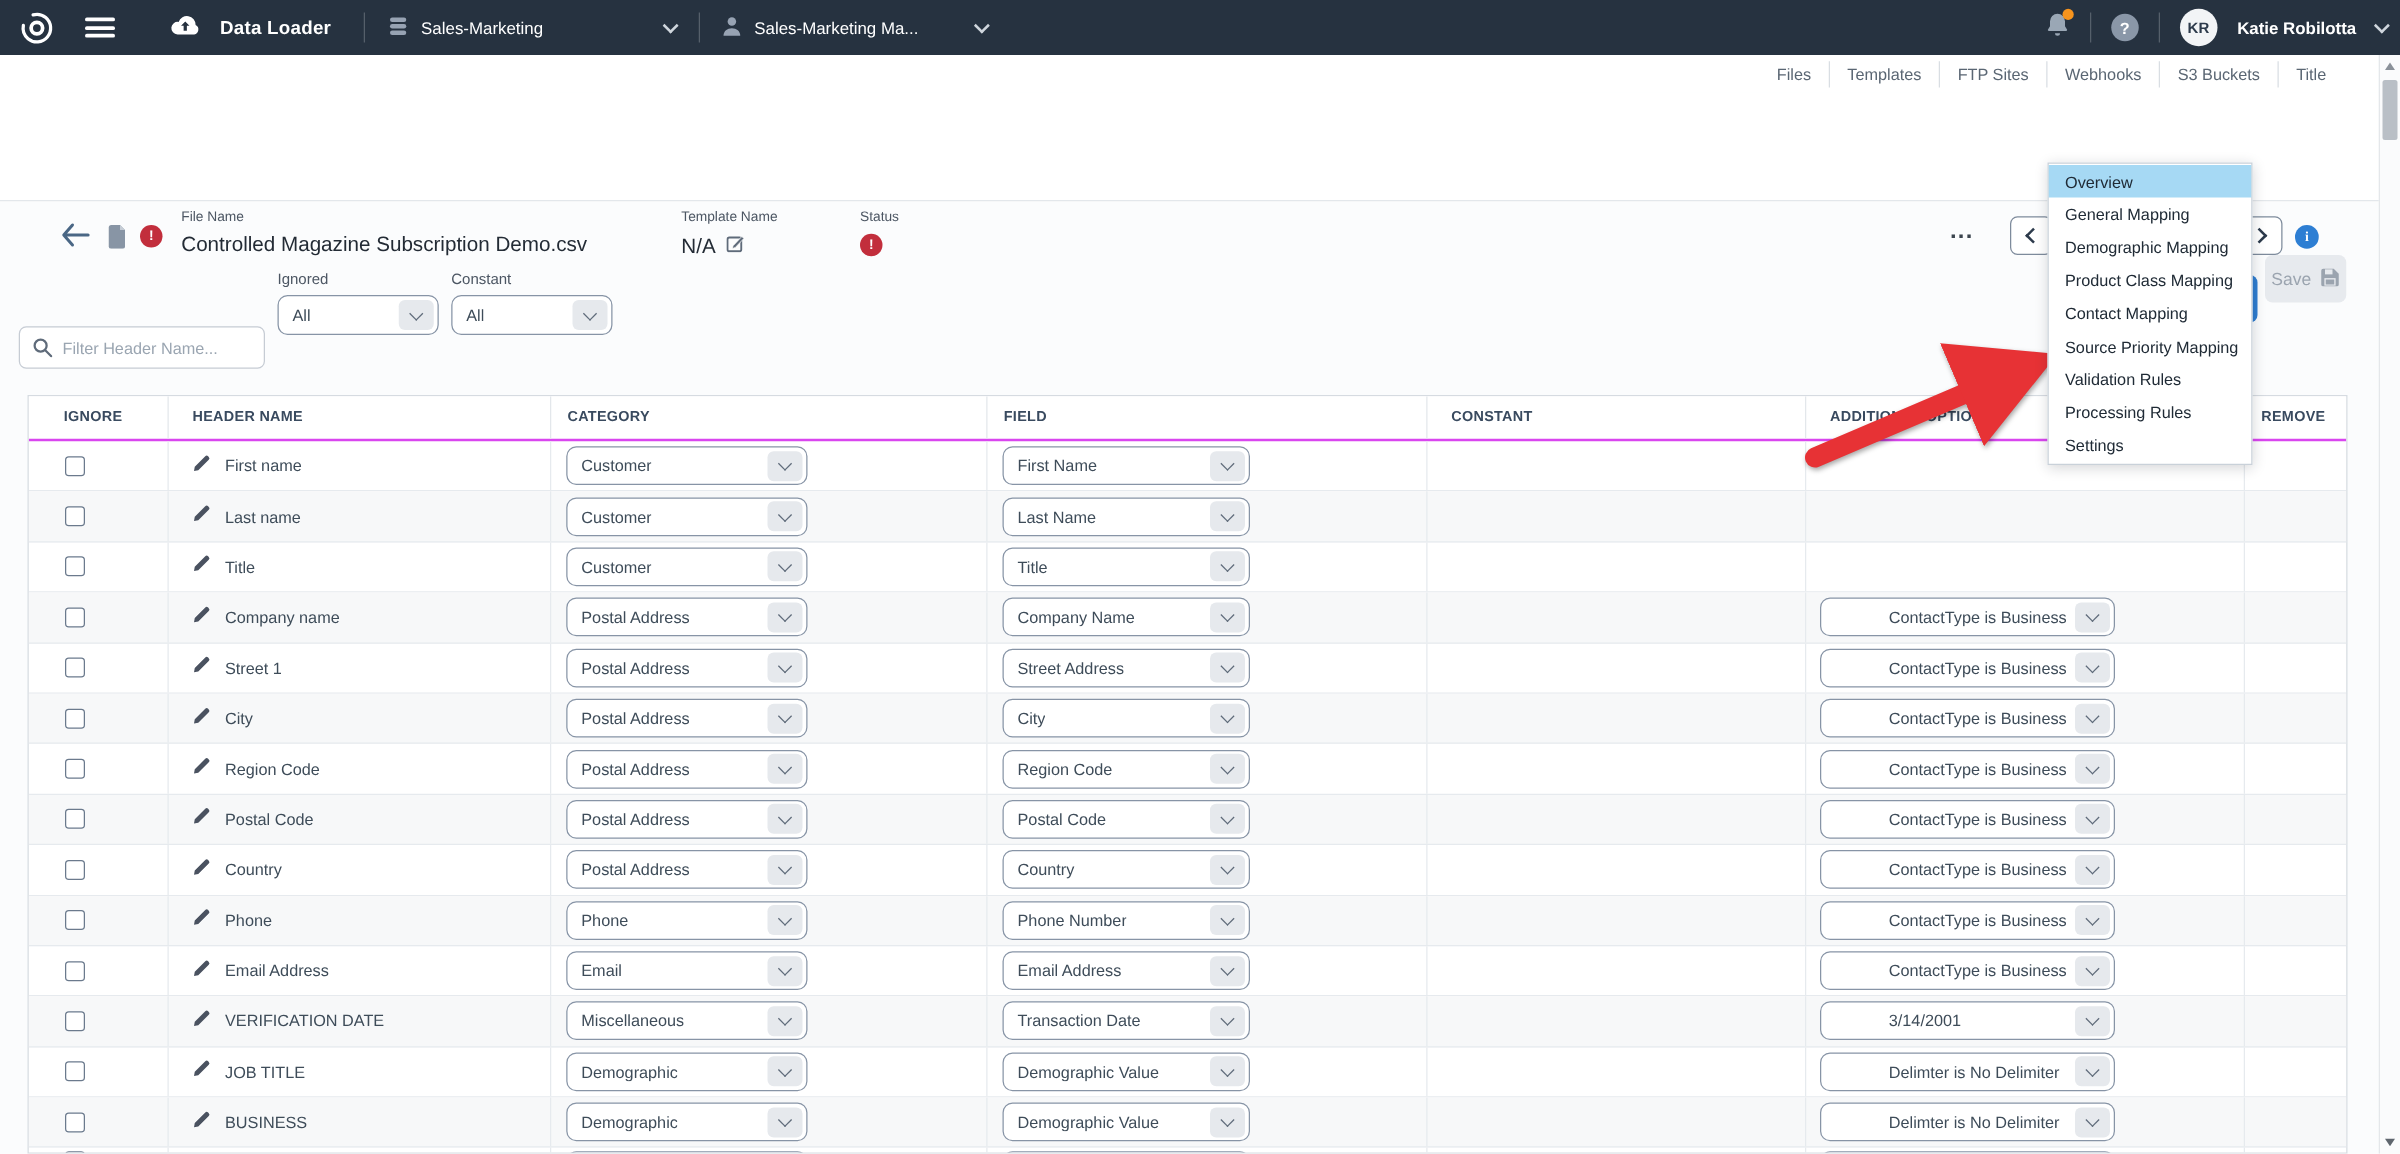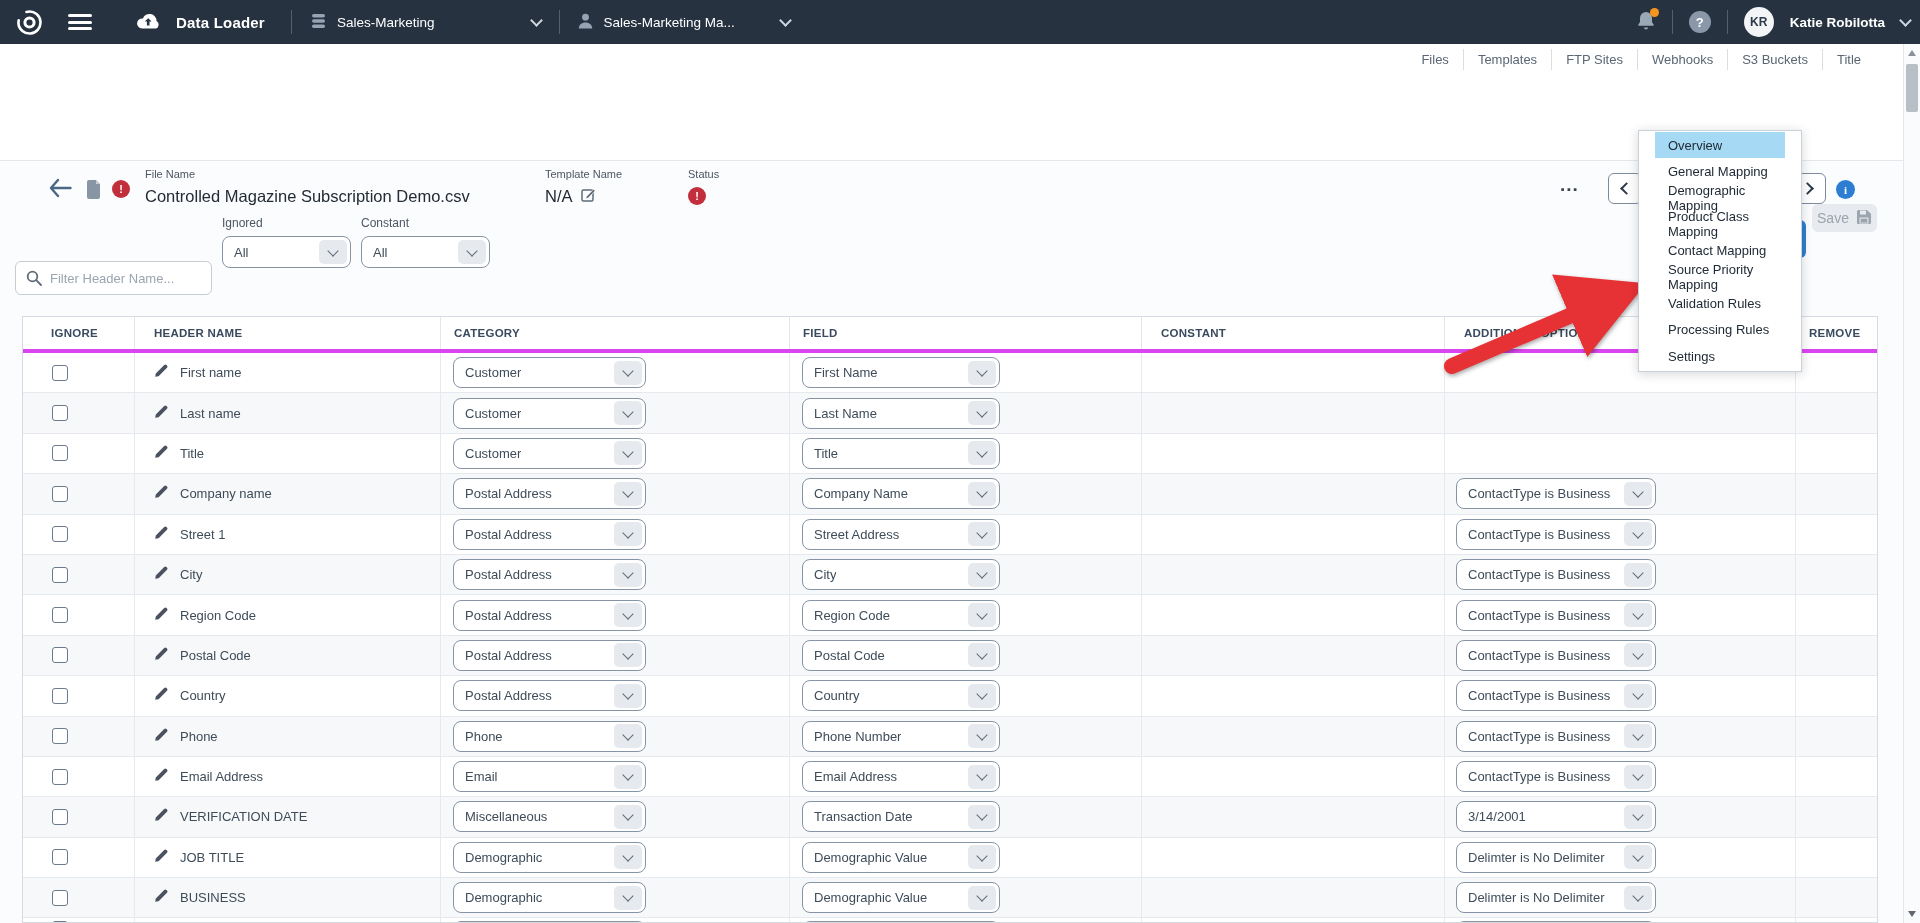--- a/index.html
+++ b/index.html
@@ -48,66 +48,66 @@
   .btn-prev { left:1608px; width:34px; }
   .btn-next { left:1792px; width:34px; }
   .chev-d { width:9px; height:9px; border-right:2.2px solid #2c3a4b; border-bottom:2.2px solid #2c3a4b; display:inline-block; }
   .chev-left { transform:rotate(135deg); margin-left:3px; }
   .chev-right { transform:rotate(-45deg); margin-right:3px; }
   .gm-btn { left:1644px; width:140px; gap:10px; font-size:13px; font-weight:500; color:#2c3a4b; }
   .caret-down { width:0; height:0; border-left:5px solid transparent; border-right:5px solid transparent; border-top:6px solid #2c3a4b; display:inline-block; }
   .info-icon { position:absolute; left:1836px; top:106px; width:19px; height:19px; border-radius:50%; background:#2d7ed3; color:#fff; font-size:11px; font-weight:700; font-family:"Liberation Serif", serif; display:flex; align-items:center; justify-content:center; cursor:pointer; }
 
   
-  .view-menu { position:absolute; left:1638px; top:130px; width:164px; background:#fff; border:1px solid #c9d1d9; box-shadow:0 2px 10px rgba(20,30,40,.18); padding:1px 16px; z-index:40; }
+  .view-menu { position:absolute; left:1638px; top:130px; width:164px; background:#fff; border:1px solid #c9d1d9; box-shadow:0 2px 10px rgba(20,30,40,.18); padding:1px 0; z-index:40; }
   .menu-item { height:26.4px; display:flex; align-items:center; padding-left:13px; font-size:13px; color:#202b36; cursor:pointer; }
   .menu-item.active { background:#a6d9f4; }
 
   
   .filter-area { position:absolute; top:0; left:0; z-index:6; }
   .search-wrap { position:absolute; left:15px; top:229px;margin-top:32px; }
   .search-input { width:197px; height:34px; border:1.4px solid #c6ccd4; border-radius:6px; padding:0 10px 0 34px; font-size:13px; color:#3e4c59; background:#fff; outline:none; font-family:"Liberation Sans", sans-serif; }
   .search-input::placeholder { color:#9aa5b1; }
   .search-ico { position:absolute; left:11px; top:9px; }
   .flt-group { position:absolute; top:216px; }
   .flt-label { font-size:12px; color:#4c5663; margin-bottom:6px; }
   .g-ignored { left:222px; }
   .g-constant { left:361px; }
   .select { height:31px; background:#fff; border:1.4px solid #8794a6; border-radius:8px; display:flex; align-items:center; justify-content:space-between; cursor:pointer; }
   .flt-select { width:129px; height:32px;text-align:right; }
   .sel-text { font-size:13px; color:#3e4c59; padding-left:11px; white-space:nowrap; overflow:hidden; }
   .sel-chev { width:28px; height:24px; background:#e6e9ed; border-radius:5px; margin-right:3px; display:flex; align-items:center; justify-content:center; flex:none; }
   .chev-g { width:8px; height:8px; border-right:1.8px solid #5f6b7a; border-bottom:1.8px solid #5f6b7a; transform:rotate(45deg); margin-top:-3px; display:inline-block; }
   .hidden-blue-btn { position:absolute; left:1750px; top:220px; width:56px; height:38px; border-radius:6px; background:#2e7dd1; z-index:7; }
-  .save-btn { position:absolute; left:1812px; top:204px; width:65px; height:28px; border-radius:6px; background:#e7eaee; color:#9ba4af; font-size:14px; display:flex; align-items:center; justify-content:center; gap:7px; z-index:8; cursor:default; }
+  .save-btn { position:absolute; left:1812px; top:204px; width:65px; height:38px; border-radius:6px; background:#e7eaee; color:#9ba4af; font-size:14px; display:flex; align-items:center; justify-content:center; gap:7px; z-index:8; cursor:default; }
 
   
   .red-arrow { position:absolute; left:1420px; top:262px; z-index:30; pointer-events:none; filter:drop-shadow(1px 2px 2px rgba(0,0,0,.35)); }
 
   
   .maptable { position:absolute; left:22px; top:316px; width:1856px; height:607px; background:#fff; border:1px solid #d6dbe1; overflow:hidden; z-index:2; }
   .thead, .trow { display:grid; grid-template-columns:112px 306px 349px 352px 303px 351px 1fr; }
-  .thead { height:36px; border-bottom:4px solid #d946ef; background:#fff; }
+  .thead { height:36px; border-bottom:2px solid #d946ef; background:#fff; }
   .th { display:flex; align-items:center; font-size:11.5px; font-weight:700; color:#394a5f; letter-spacing:.25px; padding-left:19px; border-right:1px solid #e3e7eb; white-space:nowrap; }
   .th:first-child { padding-left:28px; }
   .th:nth-child(3), .th:nth-child(4) { padding-left:13px; }
   .th:last-child { border-right:none; padding-left:13px; }
   .trow { height:40.4px; border-bottom:1px solid #e6eaee; align-items:center; }
   .trow:nth-child(even) { background:#f7f8f9; }
   .cell { height:100%; display:flex; align-items:center; border-right:1px solid #e6eaee; overflow:hidden; }
   .cell:last-child { border-right:none; }
   .c-ignore { padding-left:29px; }
   .checkbox { width:16px; height:16px; border:1.6px solid #6b7a8d; border-radius:3px; background:#fff; cursor:pointer; flex:none; }
   .c-header { padding-left:19px; gap:11px; }
   .hname { font-size:13px; color:#3e4c59; white-space:nowrap; }
   .c-sel { padding-left:12px; }
   .c-additional { padding-left:11px; }
   .row-select { width:193px; flex:none; }
   .c-field .row-select { width:198px; }
-  .c-additional .row-select { width:200px; }
+  .c-additional .row-select { width:236px;padding-left:43px; }
   .trow.partial { align-items:flex-start; }
   .trow.partial .cell { align-items:flex-start; padding-top:3px; }
 
   
   .scrollbar { position:absolute; right:0; top:44px; width:17px; height:879px; background:#fafbfc; border-left:1px solid #e4e7ea; z-index:60; }
   .sb-arrow { width:100%; height:18px; display:flex; align-items:center; justify-content:center; cursor:pointer; }
   .tri-up { width:0; height:0; border-left:4.5px solid transparent; border-right:4.5px solid transparent; border-bottom:6px solid #8a9199; }
   .tri-down { width:0; height:0; border-left:4.5px solid transparent; border-right:4.5px solid transparent; border-top:6px solid #5f666e; }
   .sb-thumb { position:absolute; top:20px; left:2px; width:12px; height:48px; background:#b9bfc6; border-radius:2px; cursor:grab; }
   .sb-bottom { position:absolute; bottom:0; width:100%; }

